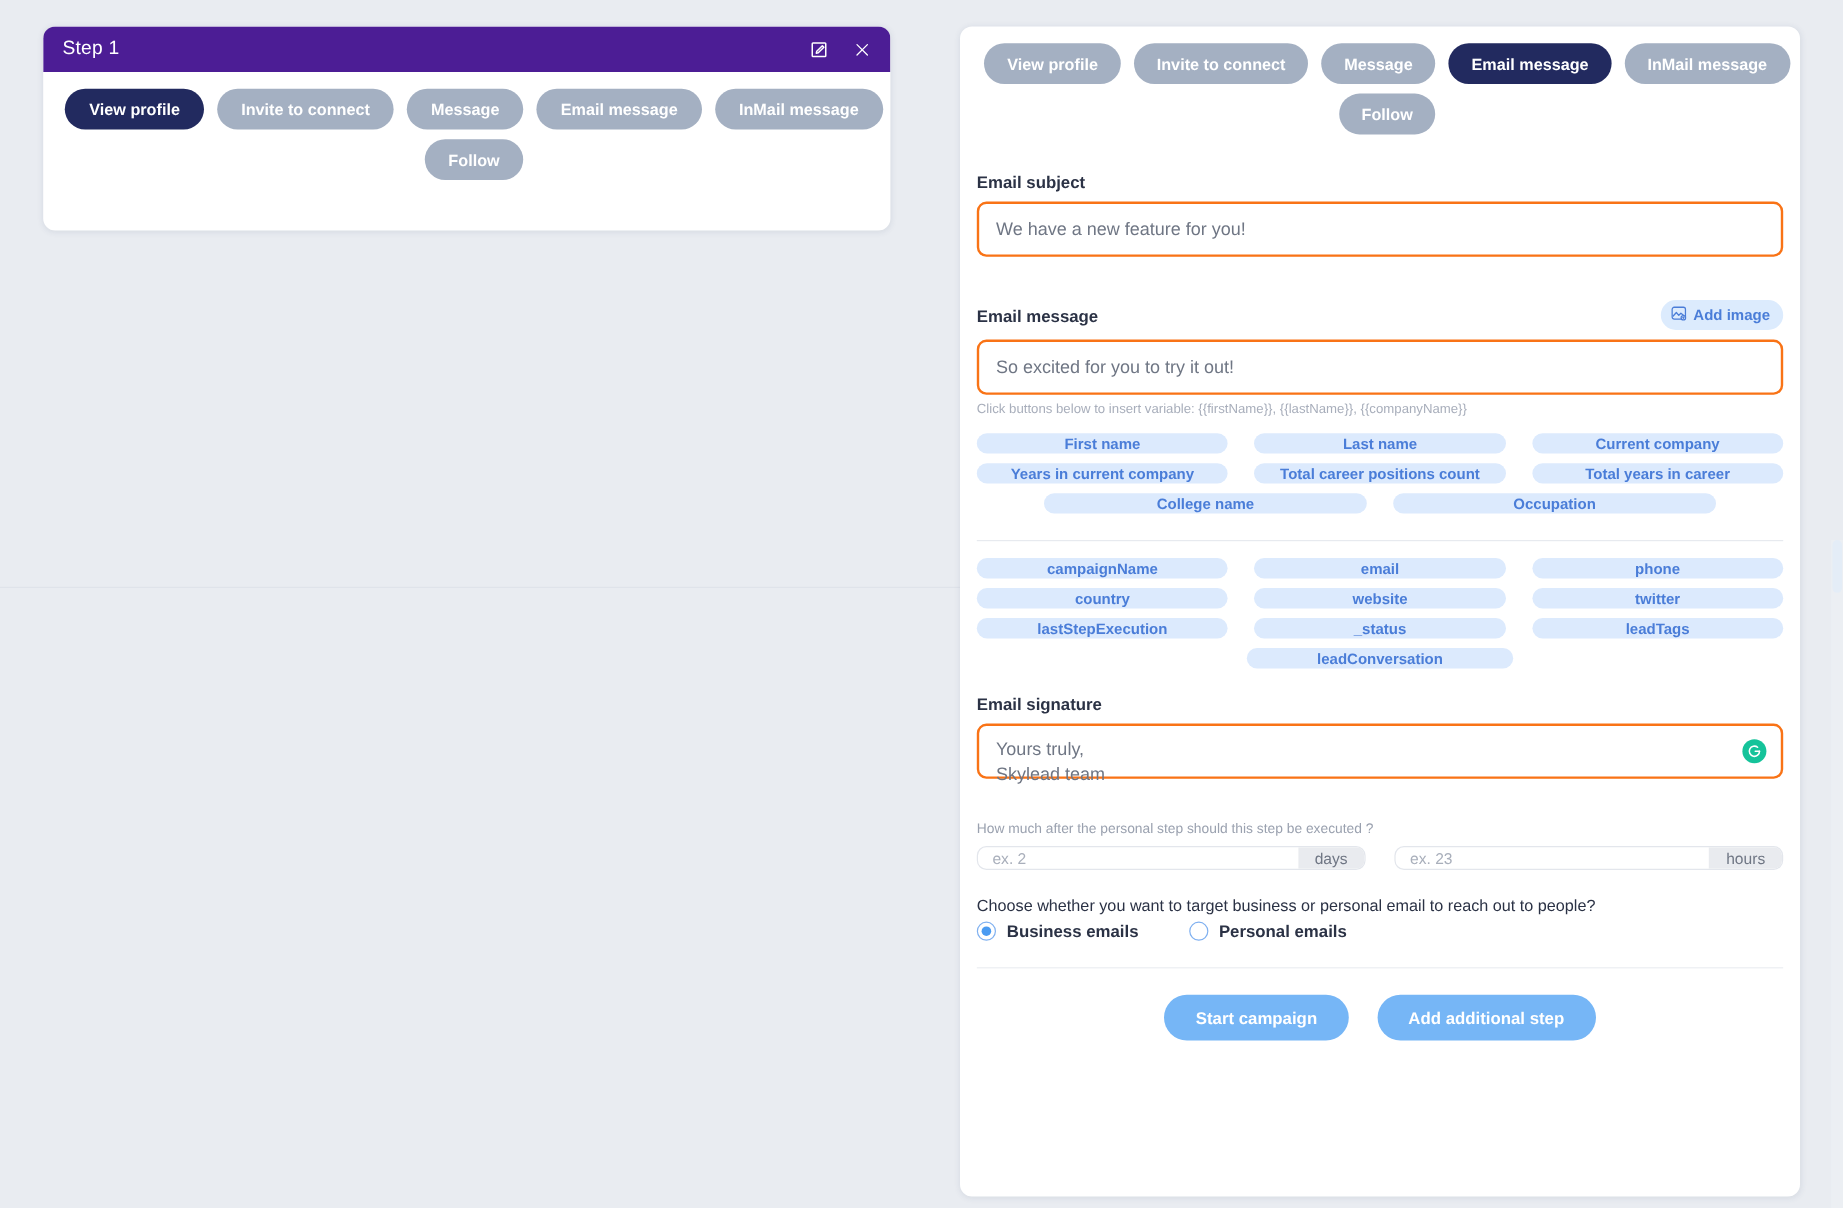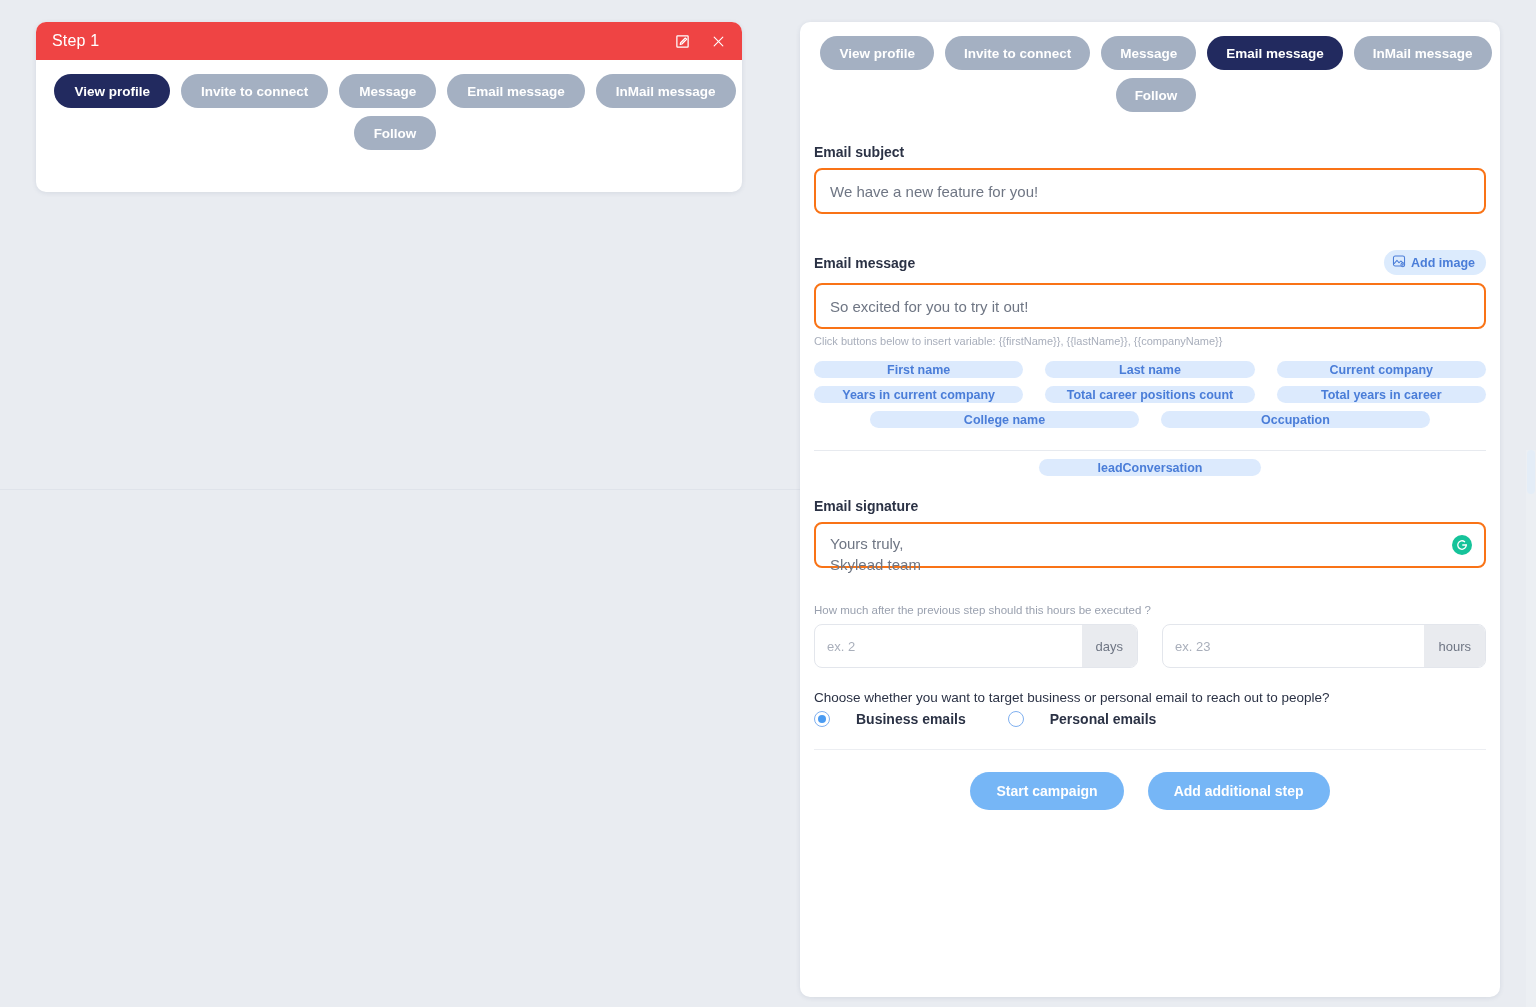--- a/index.html
+++ b/index.html
@@ -32,21 +32,21 @@
   .panel {
     position: absolute;
     background: #ffffff;
     border-radius: 10px;
     box-shadow: 0 1px 5px rgba(40,60,95,0.10);
     overflow: hidden;
   }
 
   .panel-header {
     height: 38px;
-    background: #ef4444;
+    background: #4c1d95;
     display: flex;
     align-items: center;
     padding: 0 16px;
   }
 
   .panel-title {
     color: #ffffff;
     font-size: 16px;
     letter-spacing: .2px;
   }
@@ -258,21 +258,21 @@
     display: flex;
     gap: 24px;
   }
 
   .timing-field {
     flex: 1;
     display: flex;
     border: 1px solid #e3e6ec;
     border-radius: 8px;
     overflow: hidden;
-    height: 44px;
+    height: 20px;
     background: #fff;
   }
 
   .timing-field input {
     flex: 1;
     border: none;
     outline: none;
     padding: 0 12px;
     font-size: 13px;
     color: #6f7684;
@@ -302,21 +302,21 @@
 
   .radio-row {
     display: flex;
     align-items: center;
     gap: 42px;
   }
 
   .radio-item {
     display: flex;
     align-items: center;
-    gap: 26px;
+    gap: 9px;
     cursor: pointer;
   }
 
   .radio-mark {
     width: 16px;
     height: 16px;
     border-radius: 50%;
     border: 1.5px solid #7fb0f0;
     display: inline-flex;
     align-items: center;
@@ -476,41 +476,52 @@
           <button class="var-chip">Total years in career</button>
         </div>
         <div class="var-row-center-2">
           <button class="var-chip">College name</button>
           <button class="var-chip">Occupation</button>
         </div>
         <div class="divider"></div>
       </div>
 
       <div class="section">
+        <div class="var-grid">
+          <button class="var-chip">campaignName</button>
+          <button class="var-chip">email</button>
+          <button class="var-chip">phone</button>
+          <button class="var-chip">country</button>
+          <button class="var-chip">website</button>
+          <button class="var-chip">twitter</button>
+          <button class="var-chip">lastStepExecution</button>
+          <button class="var-chip">_status</button>
+          <button class="var-chip">leadTags</button>
+        </div>
         <div class="var-row-center-1">
           <button class="var-chip">leadConversation</button>
         </div>
       </div>
 
       <div class="section" style="margin-top:22px;">
         <span class="field-label">Email signature</span>
         <div class="sig-wrap">
           <div class="text-input sig">Yours truly,
 Skylead team</div>
           <span class="grammarly">
             <svg width="12" height="12" viewBox="0 0 24 24" fill="none" stroke="#ffffff" stroke-width="2.6" stroke-linecap="round">
               <path d="M20.5 12a8.5 8.5 0 1 1-3.2-6.6"></path>
               <line x1="20.5" y1="12" x2="13.5" y2="12"></line>
             </svg>
           </span>
         </div>
       </div>
 
       <div class="section" style="margin-top:36px;">
-        <span class="timing-q">How much after the previous step should this hours be executed ?</span>
+        <span class="timing-q">How much after the personal step should this step be executed ?</span>
         <div class="timing-row">
           <div class="timing-field">
             <input type="text" placeholder="ex. 2" style="">
             <span class="timing-suffix">days</span>
           </div>
           <div class="timing-field">
             <input type="text" placeholder="ex. 23" style="">
             <span class="timing-suffix">hours</span>
           </div>
         </div>

